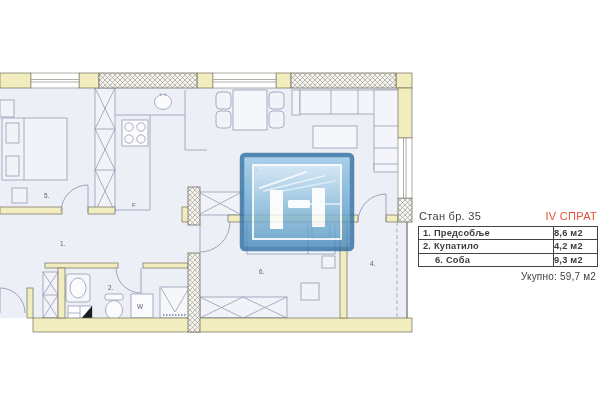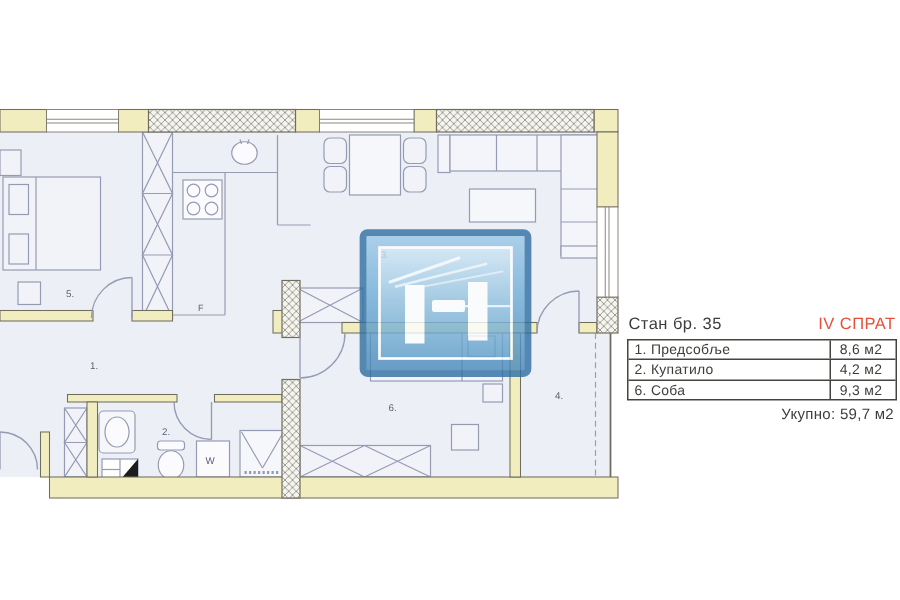--- a/index.html
+++ b/index.html
@@ -4,26 +4,26 @@
 <style>
   html,body{margin:0;padding:0;background:#ffffff;}
   #stage{position:relative;width:600px;height:400px;background:#ffffff;overflow:hidden;
          font-family:"Liberation Sans",sans-serif;padding-left:28px;}
   #plan-svg{position:absolute;left:0;top:0;}
   
   .panel{position:absolute;left:418px;top:210px;width:180px;color:#3d3d3b;}
   .panel-header{display:flex;justify-content:space-between;align-items:baseline;
                 font-size:11px;letter-spacing:.3px;margin:0 1px 4px 1px;}
   .panel-header .floor{color:#e84f38;}
-  .area-table{border:1.3px solid #45443f;}
+  .area-table{border:1.3px solid #45443f;font-weight:bold;}
   .arow{display:flex;height:12.3px;line-height:12.4px;font-size:9.3px;letter-spacing:.2px;
         border-bottom:1px solid #45443f;}
-  .arow:last-child{border-bottom:none;}
+  .arow:last-child{border-bottom:none;margin-left:12px;}
   .arow .name{flex:1;padding-left:4px;white-space:nowrap;overflow:hidden;}
-  .arow .val{width:40px;border-left:1px solid #45443f;text-align:center;padding-right:3px;}
+  .arow .val{width:40px;border-left:1px solid #45443f;text-align:left;padding-right:3px;}
   .panel-total{font-size:10px;letter-spacing:.2px;text-align:right;margin-top:4px;padding-right:2px;}
 </style>
 </head>
 <body>
 
 <div id="stage">
 
 <svg id="plan-svg" width="420" height="400" viewBox="0 0 420 400">
   <defs>
     <pattern id="hatch" width="5" height="5" patternUnits="userSpaceOnUse">

